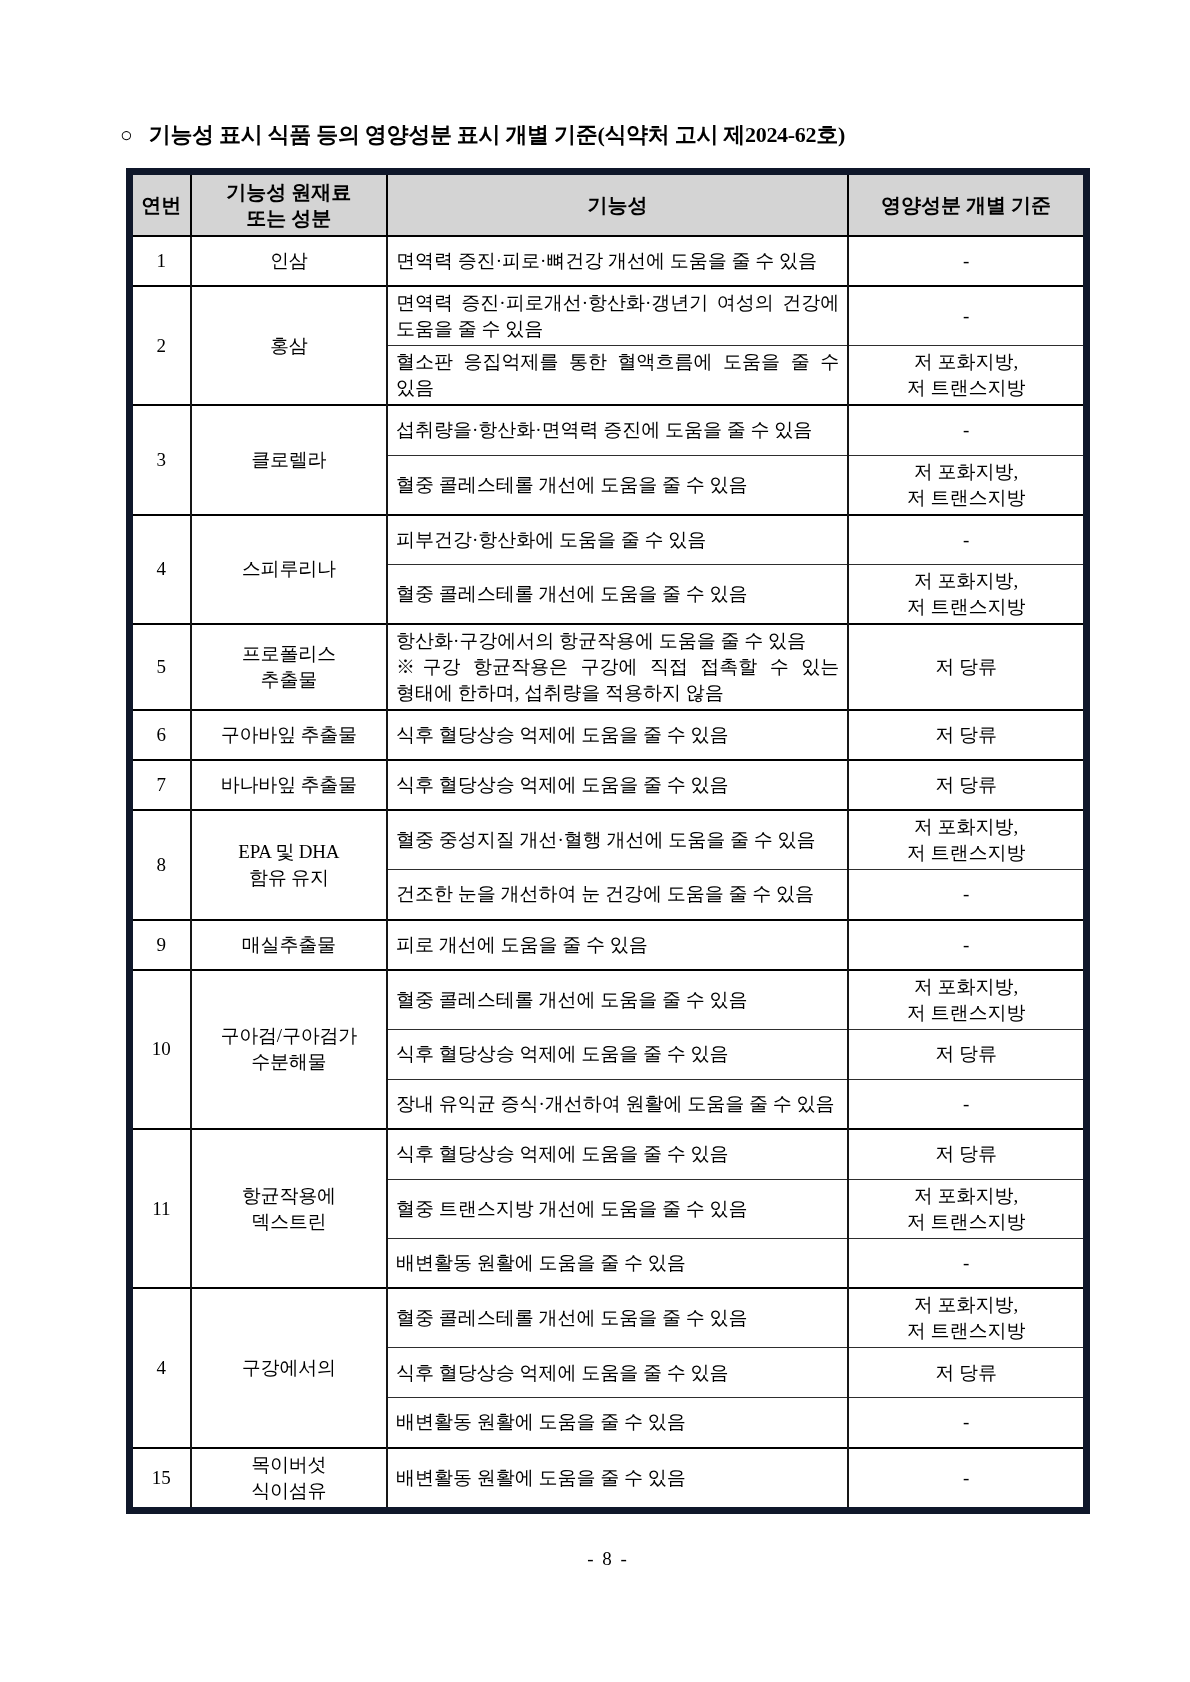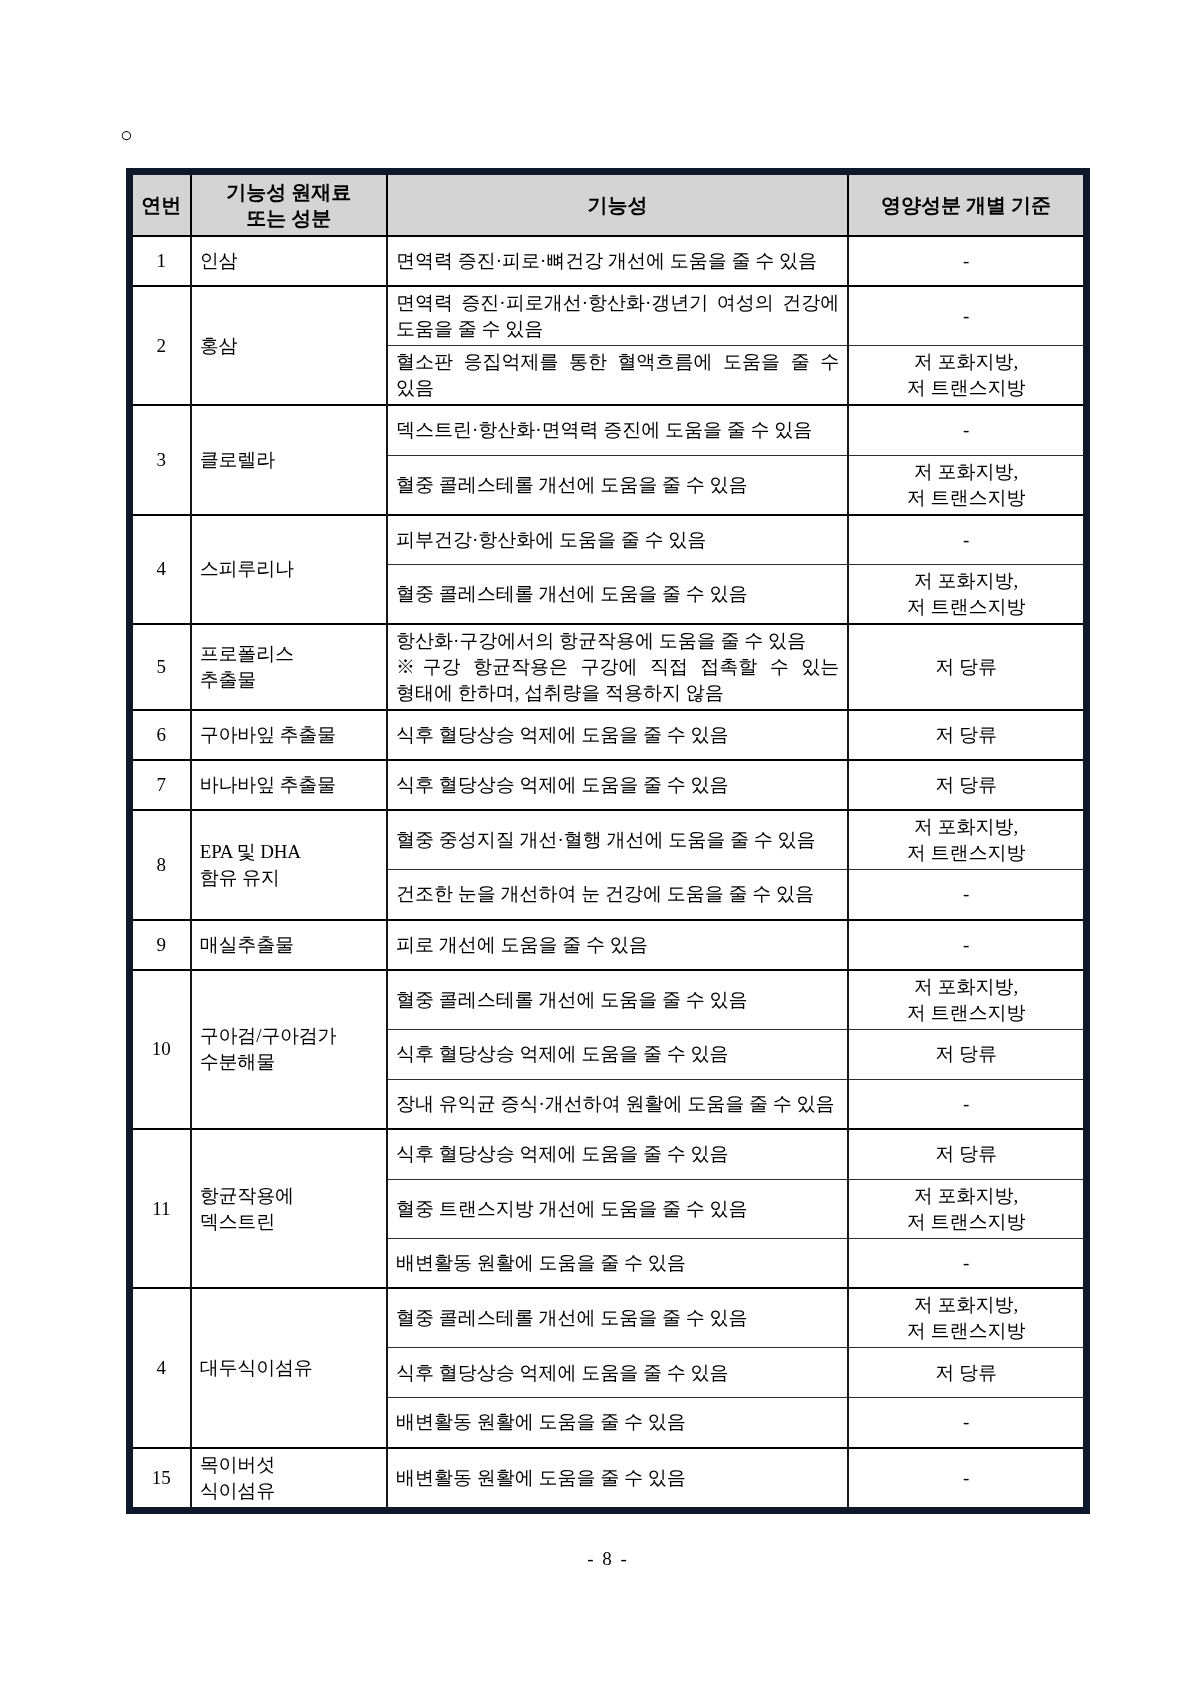--- a/index.html
+++ b/index.html
@@ -67,20 +67,21 @@
     border-bottom: 1px solid #2e2e2e;
     padding: 3px 8px;
   }
   table.standards tr { height: 50px; }
   table.standards tr.group-start td { border-top: 2px solid #000; }
   td.col-no {
     text-align: center;
     font-size: 19px;
   }
   td.col-ing {
+    text-align: center;
     white-space: pre-line;
     letter-spacing: -0.2px;
   }
   td.col-func {
     text-align: justify;
     white-space: pre-wrap;
     padding: 3px 11px;
     word-break: keep-all;
     border-radius: 22px;
   }
@@ -95,20 +96,21 @@
     letter-spacing: 2px;
   }
 </style>
 </head>
 <body>
 
 <div class="page">
 
   <div class="title-row">
     <span class="bullet">○</span>
+    <span class="doc-title">기능성 표시 식품 등의 영양성분 표시 개별 기준(식약처 고시 제2024-62호)</span>
   </div>
 
   <table class="standards">
     <colgroup>
       <col style="width:6.4%">
       <col style="width:20.5%">
       <col style="width:48.2%">
       <col style="width:24.9%">
     </colgroup>
     <thead>
@@ -134,21 +136,21 @@
           <td class="col-std">-</td>
         </tr>
         <tr>
           <td class="col-func">혈소판 응집억제를 통한 혈액흐름에 도움을 줄 수 있음</td>
           <td class="col-std">저 포화지방,
 저 트랜스지방</td>
         </tr>
         <tr class="group-start">
           <td class="col-no" rowspan="2">3</td>
           <td class="col-ing" rowspan="2">클로렐라</td>
-          <td class="col-func">덱스트린·항산화·면역력 증진에 도움을 줄 수 있음</td>
+          <td class="col-func">섭취량을·항산화·면역력 증진에 도움을 줄 수 있음</td>
           <td class="col-std">-</td>
         </tr>
         <tr>
           <td class="col-func">혈중 콜레스테롤 개선에 도움을 줄 수 있음</td>
           <td class="col-std">저 포화지방,
 저 트랜스지방</td>
         </tr>
         <tr class="group-start">
           <td class="col-no" rowspan="2">4</td>
           <td class="col-ing" rowspan="2">스피루리나</td>
@@ -225,21 +227,21 @@
           <td class="col-func">혈중 트랜스지방 개선에 도움을 줄 수 있음</td>
           <td class="col-std">저 포화지방,
 저 트랜스지방</td>
         </tr>
         <tr>
           <td class="col-func">배변활동 원활에 도움을 줄 수 있음</td>
           <td class="col-std">-</td>
         </tr>
         <tr class="group-start">
           <td class="col-no" rowspan="3">4</td>
-          <td class="col-ing" rowspan="3">대두식이섬유</td>
+          <td class="col-ing" rowspan="3">구강에서의</td>
           <td class="col-func">혈중 콜레스테롤 개선에 도움을 줄 수 있음</td>
           <td class="col-std">저 포화지방,
 저 트랜스지방</td>
         </tr>
         <tr>
           <td class="col-func">식후 혈당상승 억제에 도움을 줄 수 있음</td>
           <td class="col-std">저 당류</td>
         </tr>
         <tr>
           <td class="col-func">배변활동 원활에 도움을 줄 수 있음</td>

